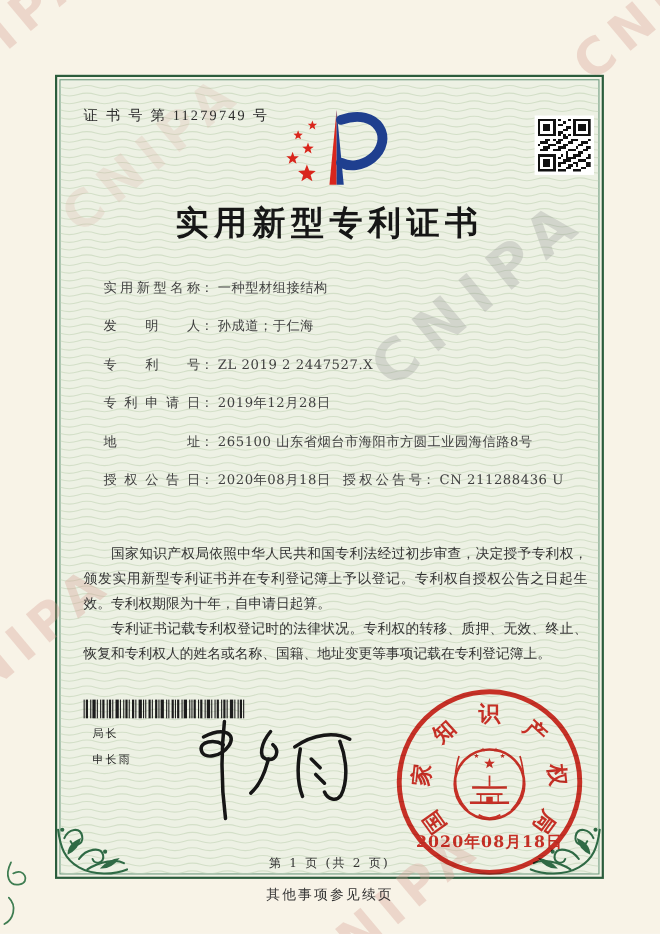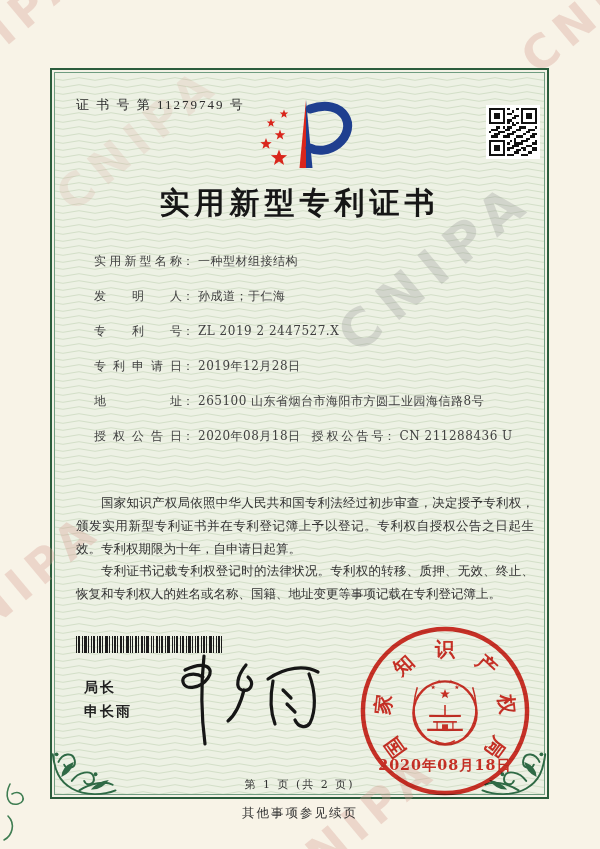--- a/index.html
+++ b/index.html
@@ -59,23 +59,23 @@
   .paras{
     position:absolute;left:76px;top:492px;width:458px;z-index:3;
     font-size:12.5px;line-height:1.82;color:#333;text-align:justify;
   }
   .paras p{margin:0;text-indent:2em;}
   
   .barcode{position:absolute;left:76px;top:636px;height:17px;display:flex;align-items:stretch;z-index:3;}
   .barcode span{background:#1c1c1c;height:100%;flex:none;}
   
   .officer{
-    position:absolute;left:84px;top:675px;z-index:3;
+    position:absolute;left:84px;top:656px;z-index:3;
     font-family:"DejaVu Sans","Liberation Sans",sans-serif;
-    font-size:14px;font-weight:700;letter-spacing:2px;color:#222;line-height:24px;
+    font-size:10px;font-weight:400;letter-spacing:2px;color:#222;line-height:24px;
   }
   .signature{position:absolute;left:158px;top:648px;width:168px;height:105px;z-index:3;}
   
   .seal{position:absolute;left:356px;top:622px;width:178px;height:178px;z-index:4;
         mix-blend-mode:multiply;opacity:0.95;}
   .seal text{font-family:"DejaVu Serif","Liberation Serif",serif;}
   
   .page-ind{
     position:absolute;left:50px;top:777px;width:499px;z-index:3;
     text-align:center;font-size:11px;letter-spacing:2px;color:#333;

